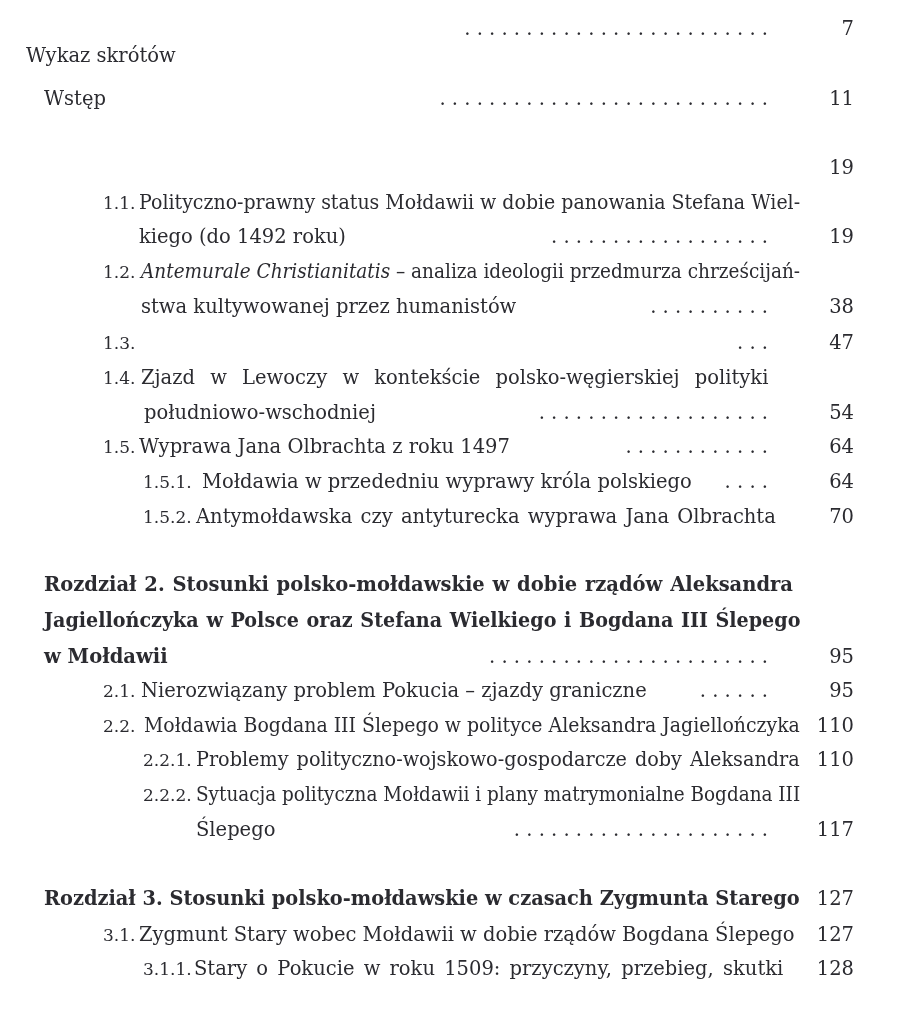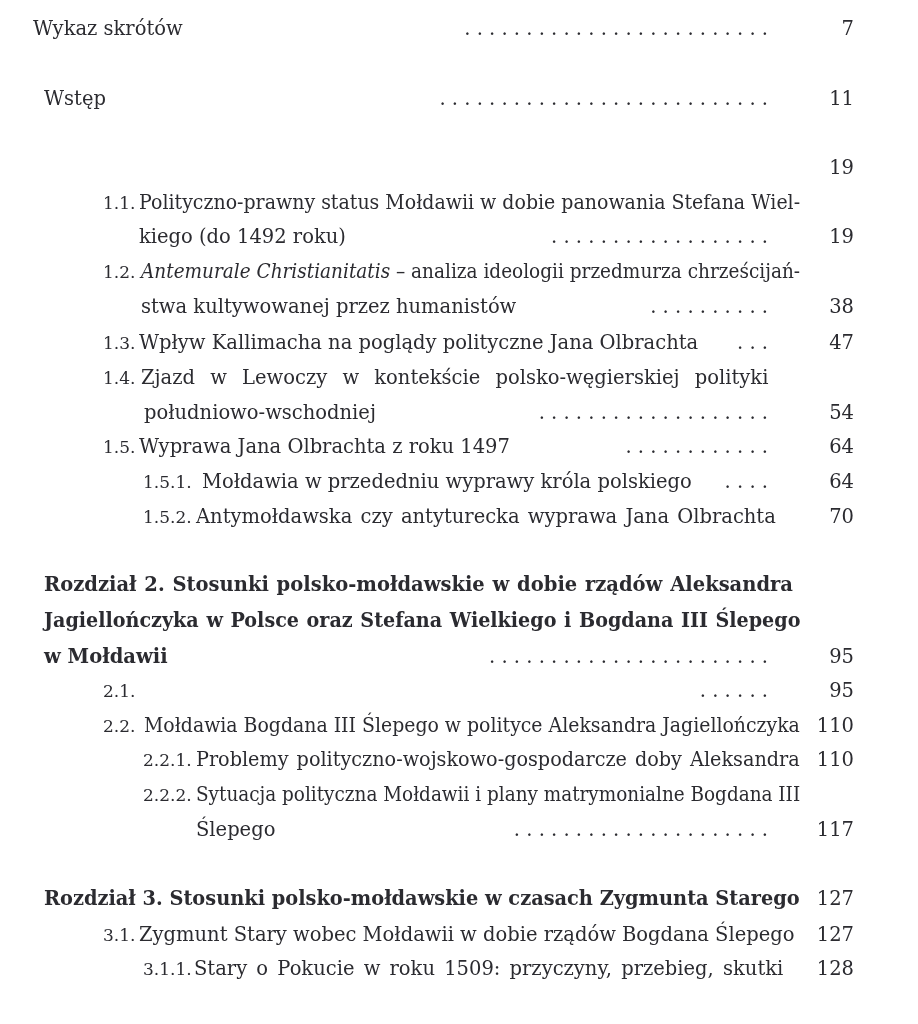--- a/index.html
+++ b/index.html
@@ -23,21 +23,21 @@
   .bold { font-weight: bold; }
   .ital { font-style: italic; }
   .small-num { font-size: 17px; }
 </style>
 </head>
 <body>
 
 <div class="toc">
 
   <div class="row" style="top:12px;">
-    <span class="title" style="left:33px;">Wykaz skrótów</span>
+    <span class="title" style="left:26px;margin-top:27px;">Wykaz skrótów</span>
     <span class="leader" style="left:228px;">. . . . . . . . . . . . . . . . . . . . . . . . .</span>
     <span class="page">7</span>
   </div>
 
   <div class="row" style="top:82px;">
     <span class="title" style="left:44px;">Wstęp</span>
     <span class="leader" style="left:168px;">. . . . . . . . . . . . . . . . . . . . . . . . . . .</span>
     <span class="page">11</span>
   </div>
 
@@ -62,21 +62,20 @@
     </span>
   </div>
   <div class="row" style="top:290px;">
     <span class="title" style="left:141px;">stwa kultywowanej przez humanistów</span>
     <span class="leader" style="left:550px;">. . . . . . . . . .</span>
     <span class="page">38</span>
   </div>
 
   <div class="row" style="top:326px;">
     <span class="num small-num" style="left:103px;">1.3.</span>
-    <span class="title" style="left:139px;">Wpływ Kallimacha na poglądy polityczne Jana Olbrachta</span>
     <span class="leader" style="left:725px;">. . .</span>
     <span class="page">47</span>
   </div>
 
   <div class="row" style="top:361px;">
     <span class="num small-num" style="left:103px;">1.4.</span>
     <span class="title" style="left:141px; word-spacing:9px;">Zjazd w Lewoczy w kontekście polsko-węgierskiej polityki</span>
   </div>
   <div class="row" style="top:396px;">
     <span class="title" style="left:144px;">południowo-wschodniej</span>
@@ -111,20 +110,21 @@
     <span class="title" style="left: 44px; word-spacing: 1px; transform-origin: left center; transform: scaleX(0.981);">Jagiellończyka w Polsce oraz Stefana Wielkiego i Bogdana III Ślepego</span>
   </div>
   <div class="row bold" style="top:640px;">
     <span class="title" style="left:44px;">w Mołdawii</span>
     <span class="leader" style="left:228px; font-weight:normal;">. . . . . . . . . . . . . . . . . . . . . . .</span>
     <span class="page" style="font-weight:normal;">95</span>
   </div>
 
   <div class="row" style="top:674px;">
     <span class="num small-num" style="left:103px;">2.1.</span>
+    <span class="title" style="left:141px;">Nierozwiązany problem Pokucia – zjazdy graniczne</span>
     <span class="leader" style="left:670px;">. . . . . .</span>
     <span class="page">95</span>
   </div>
 
   <div class="row" style="top:709px;">
     <span class="num small-num" style="left:103px;">2.2.</span>
     <span class="title" style="left: 144px; transform-origin: left center; transform: scaleX(0.968);">Mołdawia Bogdana III Ślepego w polityce Aleksandra Jagiellończyka</span>
     <span class="page">110</span>
   </div>
 

